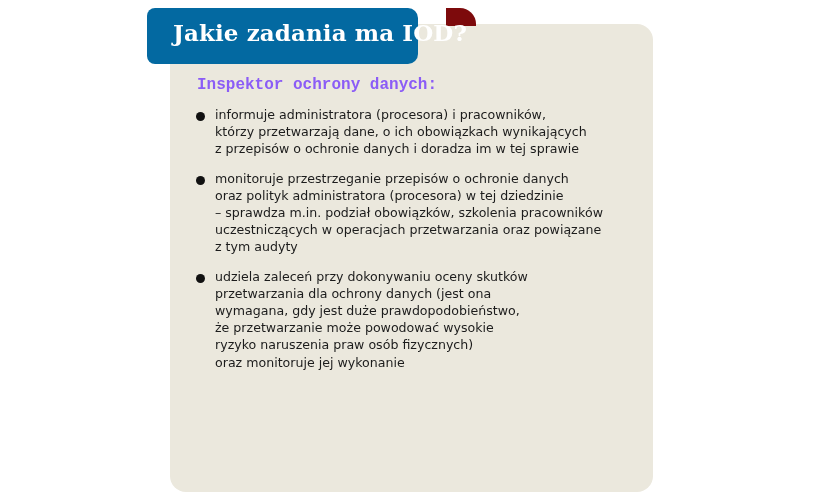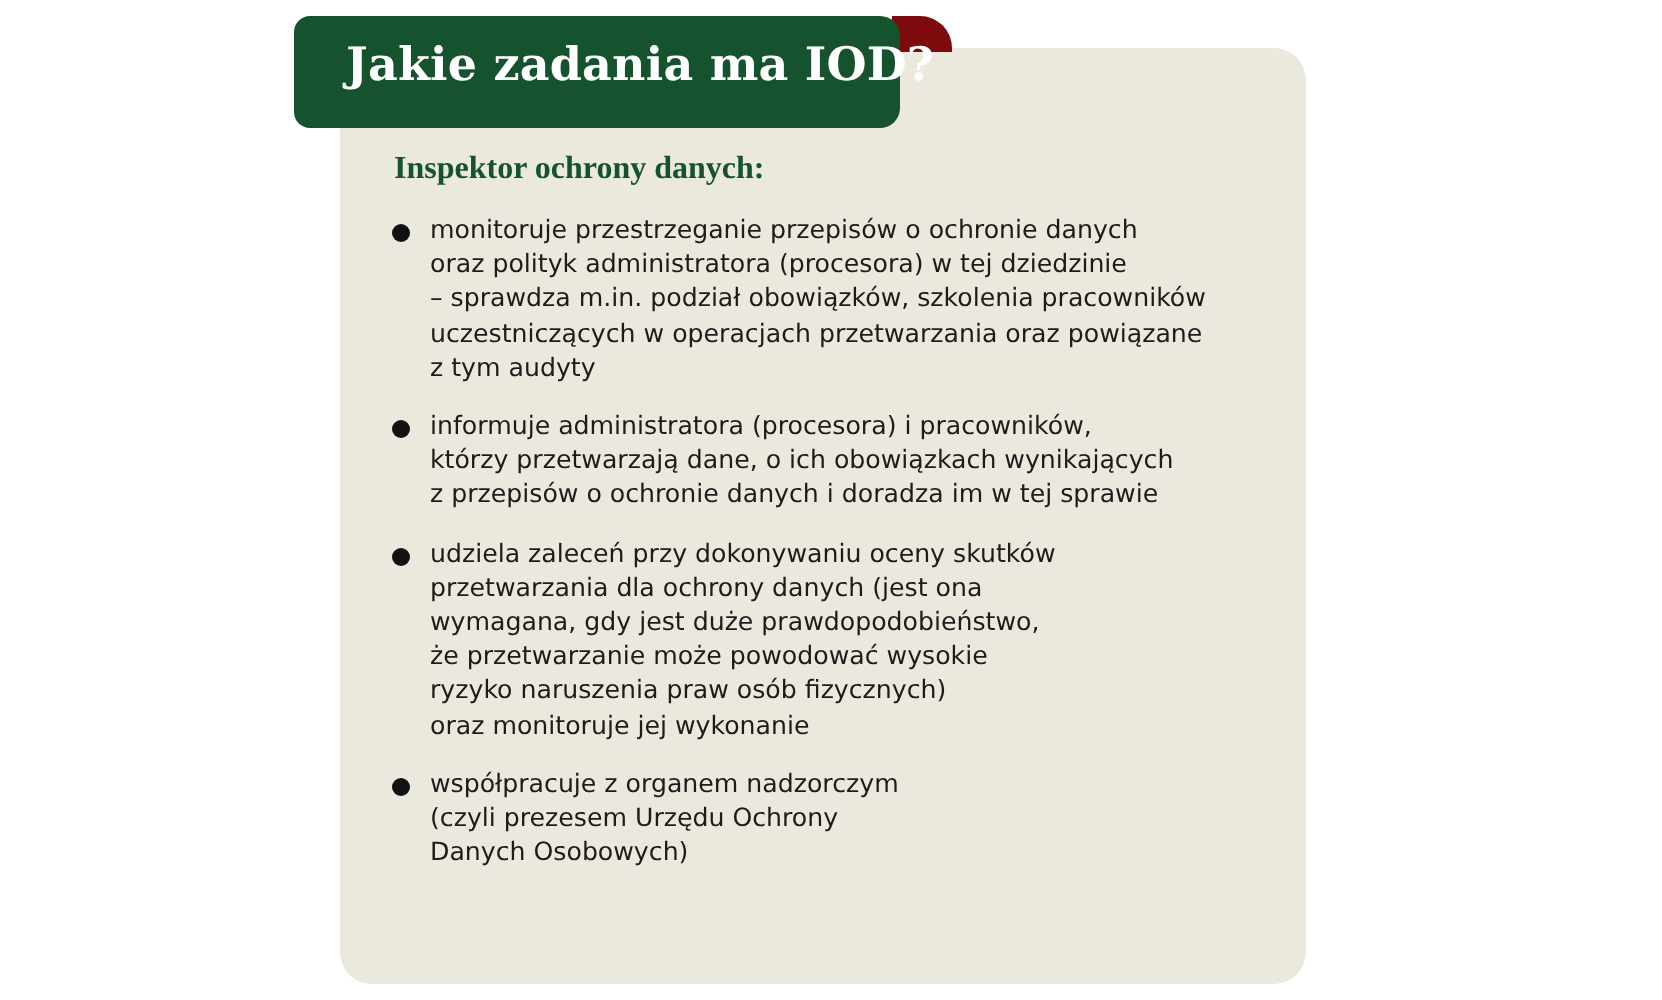--- a/index.html
+++ b/index.html
@@ -30,49 +30,48 @@
       height: 18px;
       background: #7d0a0c;
       border-top-right-radius: 16px;
     }
     .banner {
       position: absolute;
       left: 147px;
       top: 8px;
       width: 271px;
       height: 56px;
-      background: #14532d;
+      background: #0369a1;
       border-radius: 0 10px 10px 10px;
       border-top-left-radius: 8px;
       border-bottom-left-radius: 8px;
-      padding-left: 32px;
     }
     .banner-title {
       position: absolute;
       left: 26px;
       top: 9px;
       margin: 0;
       font-family: "DejaVu Serif", serif;
       font-weight: bold;
       font-size: 23px;
       line-height: 32px;
       color: #ffffff;
       letter-spacing: 0.1px;
       white-space: nowrap;
     }
     .subheading {
       position: absolute;
       left: 197px;
       top: 74px;
       margin: 0;
-      font-family: Liberation Serif, serif;
+      font-family: Liberation Mono, monospace;
       font-weight: bold;
       font-size: 16px;
       line-height: 22px;
-      color: #14532d;
+      color: #8b5cf6;
       white-space: nowrap;
     }
     .list {
       position: absolute;
       left: 196px;
       top: 106px;
       margin: 0;
       padding: 0;
       list-style: none;
       width: 440px;
@@ -107,40 +106,34 @@
 <div class="fold"></div>
 <div class="banner">
   <h1 class="banner-title">Jakie zadania ma IOD?</h1>
 </div>
 
 <h2 class="subheading">Inspektor ochrony danych:</h2>
 
 <ul class="list">
   <li class="item">
     <span class="bullet"></span>
+    <span class="item-text">informuje administratora (procesora) i pracowników,
+którzy przetwarzają dane, o ich obowiązkach wynikających
+z przepisów o ochronie danych i doradza im w tej sprawie</span>
+  </li>
+  <li class="item">
+    <span class="bullet"></span>
     <span class="item-text">monitoruje przestrzeganie przepisów o ochronie danych
 oraz polityk administratora (procesora) w tej dziedzinie
 – sprawdza m.in. podział obowiązków, szkolenia pracowników
 uczestniczących w operacjach przetwarzania oraz powiązane
 z tym audyty</span>
-  </li>
-  <li class="item">
-    <span class="bullet"></span>
-    <span class="item-text">informuje administratora (procesora) i pracowników,
-którzy przetwarzają dane, o ich obowiązkach wynikających
-z przepisów o ochronie danych i doradza im w tej sprawie</span>
   </li>
   <li class="item">
     <span class="bullet"></span>
     <span class="item-text">udziela zaleceń przy dokonywaniu oceny skutków
 przetwarzania dla ochrony danych (jest ona
 wymagana, gdy jest duże prawdopodobieństwo,
 że przetwarzanie może powodować wysokie
 ryzyko naruszenia praw osób fizycznych)
 oraz monitoruje jej wykonanie</span>
   </li>
-  <li class="item">
-    <span class="bullet"></span>
-    <span class="item-text">współpracuje z organem nadzorczym
-(czyli prezesem Urzędu Ochrony
-Danych Osobowych)</span>
-  </li>
 </ul>
 
 </body></html>

